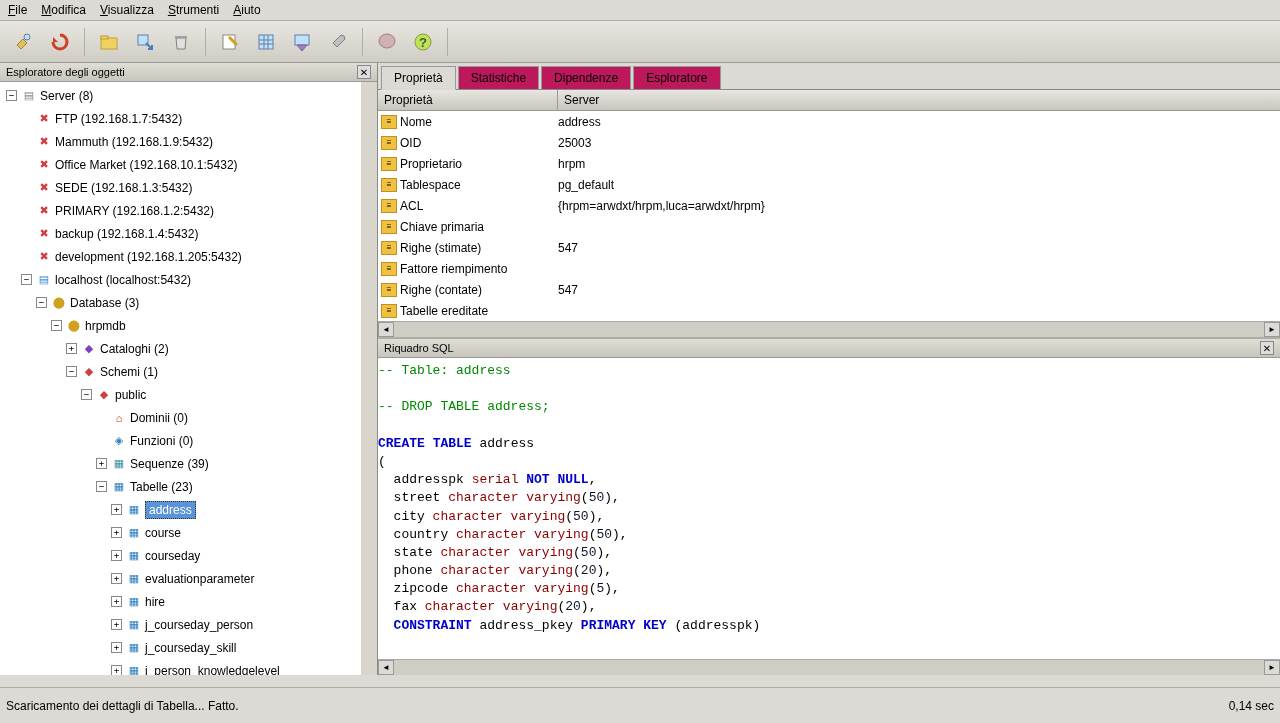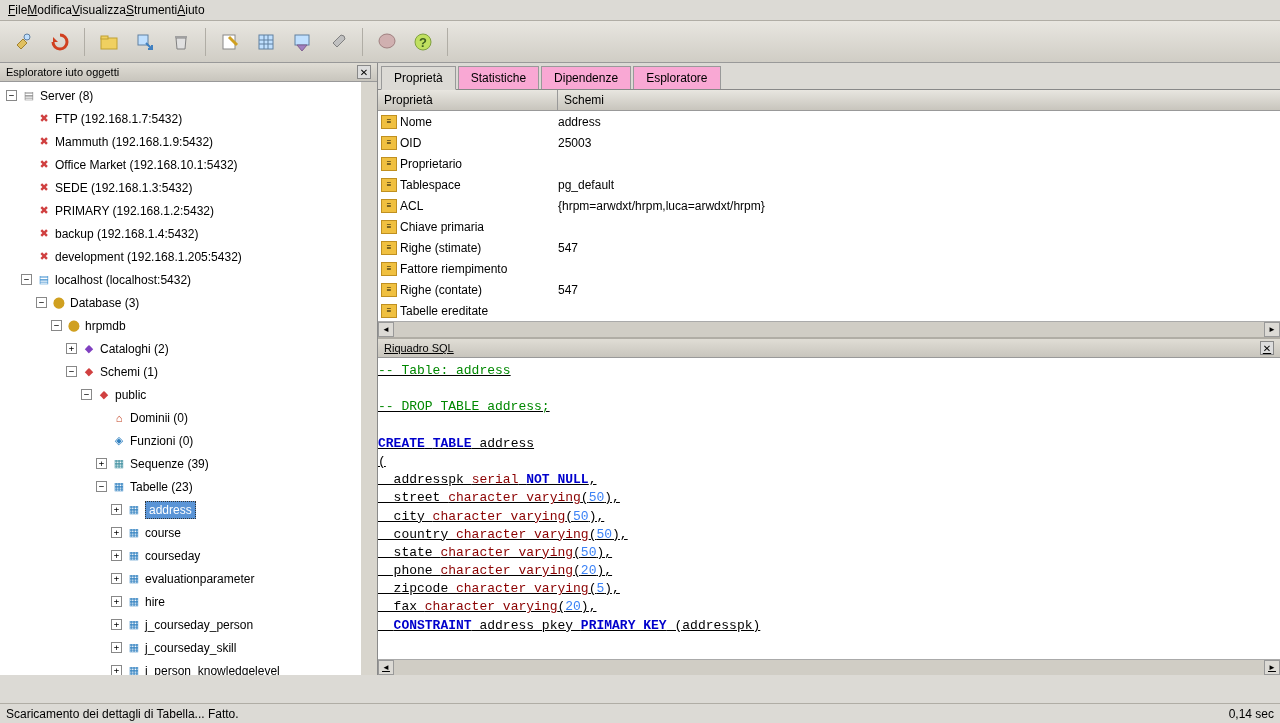--- a/index.html
+++ b/index.html
@@ -1,55 +1,55 @@
 <!DOCTYPE html>
 <html><head>
 <meta charset="utf-8">
 <style>
 * { box-sizing: border-box; margin: 0; padding: 0; }
 body { font-family: "Segoe UI", Tahoma, sans-serif; font-size: 12px; background: #dcdad5; width: 1280px; height: 723px; overflow: hidden; position: relative; }
-.menubar { background: #dcdad5; padding: 3px 8px; display: flex; border-bottom: 1px solid #b0ada5; }
+.menubar { background: #dcdad5; padding: 3px 8px; display: flex; gap: 14px; border-bottom: 1px solid #b0ada5; }
 .menu-item { cursor: default; }
 .menu-item u { text-decoration: underline; }
 .toolbar { background: linear-gradient(#e8e6e0, #d0cdc5); padding: 4px 8px; display: flex; gap: 4px; align-items: center; border-bottom: 1px solid #999; height: 42px; }
 .tb-btn { width: 32px; height: 32px; display: flex; align-items: center; justify-content: center; border-radius: 3px; }
 .tb-sep { width: 1px; height: 28px; background: #b0ada5; margin: 0 4px; }
 .main-area { display: flex; height: 612px; }
 .left-panel { width: 378px; display: flex; flex-direction: column; border-right: 1px solid #8a8a8a; }
 .panel-title { background: linear-gradient(#e0ddd5, #c8c5bd); padding: 2px 6px; border-bottom: 1px solid #999; display: flex; justify-content: space-between; align-items: center; font-size: 11px; }
 .close-x { width: 14px; height: 14px; border: 1px solid #888; background: #ddd; display: flex; align-items: center; justify-content: center; font-size: 10px; cursor: default; }
 .tree-container { flex: 1; background: #fff; overflow-y: auto; overflow-x: hidden; padding: 2px; }
 .tree-node { display: flex; align-items: center; height: 23px; white-space: nowrap; }
 .tree-toggle { width: 11px; height: 11px; border: 1px solid #888; background: #fff; display: inline-flex; align-items: center; justify-content: center; font-size: 9px; line-height: 1; margin-right: 4px; cursor: default; font-family: monospace; }
 .tree-icon { width: 16px; height: 16px; display: inline-flex; align-items: center; justify-content: center; margin-right: 3px; font-size: 11px; }
 .tree-label { cursor: default; }
 .tree-label.selected { background: #5a94d6; color: #fff; padding: 1px 3px; border: 1px dotted #333; }
 .right-panel { flex: 1; display: flex; flex-direction: column; }
 .tabs { display: flex; background: #dcdad5; padding: 3px 3px 0 3px; border-bottom: 1px solid #888; }
-.tab { padding: 4px 12px; background: #f9a8d4; border: 1px solid #999; border-bottom: none; margin-right: 2px; cursor: default; font-size: 12px; }
+.tab { padding: 4px 12px; background: #be185d; border: 1px solid #999; border-bottom: none; margin-right: 2px; cursor: default; font-size: 12px; }
 .tab.active { background: #dcdad5; border-bottom: 1px solid #dcdad5; margin-bottom: -1px; }
 .props-area { flex: 0 0 268px; display: flex; flex-direction: column; background: #dcdad5; }
 .props-header { display: flex; background: linear-gradient(#e8e6e0, #c8c5bd); border-bottom: 1px solid #999; }
 .ph-col1 { width: 180px; padding: 3px 6px; border-right: 1px solid #999; }
 .ph-col2 { flex: 1; padding: 3px 6px; }
 .props-body { flex: 1; background: #fff; overflow-y: auto; }
 .prop-row { display: flex; align-items: center; height: 21px; }
 .prop-icon { width: 16px; height: 14px; margin: 0 3px; background: #f0c040; border: 1px solid #c09020; display: inline-flex; align-items: center; justify-content: center; font-size: 8px; }
 .prop-name { width: 158px; }
 .prop-value { flex: 1; }
 .hscroll { height: 16px; background: #d8d5cd; border-top: 1px solid #aaa; display: flex; }
 .hscroll-track { flex: 1; background: #d0cdc5; position: relative; }
 .hscroll-btn { width: 16px; background: #dcdad5; border: 1px solid #999; display: flex; align-items: center; justify-content: center; font-size: 8px; }
-.sql-panel { flex: 1; display: flex; flex-direction: column; border-top: 2px solid #b0ada5; text-decoration: underline; }
+.sql-panel { flex: 1; display: flex; flex-direction: column; border-top: 2px solid #b0ada5; }
 .sql-body { flex: 1; background: #fff; padding: 4px 0; font-family: "Courier New", monospace; font-size: 13px; overflow: auto; white-space: pre; line-height: 1.4; }
 .sql-comment { color: #008800; }
 .sql-keyword { color: #0000cc; font-weight: bold; }
 .sql-type { color: #8b0000; }
-.sql-num { color: #3b82f6; }
-.statusbar { position: absolute; bottom: 0; left: 0; right: 0; height: 20px; background: #dcdad5; border-top: 1px solid #b0ada5; display: flex; align-items: center; padding: 0 6px; justify-content: space-between; font-size: 12px; }
+.sql-num { color: #0f172a; }
+.statusbar { position: absolute; bottom: 0; left: 0; right: 0; height: 36px; background: #dcdad5; border-top: 1px solid #b0ada5; display: flex; align-items: center; padding: 0 6px; justify-content: space-between; font-size: 12px; }
 .icon-server { color: #888; }
 .icon-disconnected { color: #d04040; }
 .icon-connected { color: #4090d0; }
 .icon-db { color: #d0a020; }
 .icon-schema { color: #8040c0; }
 .icon-schema-pub { color: #d04040; }
 .icon-domain { color: #c04020; }
 .icon-func { color: #3080c0; }
 .icon-seq { color: #4090a0; }
 .icon-table { color: #3080c0; }
@@ -136,21 +136,21 @@
         <circle cx="11" cy="11" r="8" fill="#c0e060" stroke="#80a040"></circle>
         <text x="11" y="16" text-anchor="middle" font-size="13" font-weight="bold" fill="#406020">?</text>
       </svg>
     </div>
   <div class="tb-sep"></div>
 </div>
 
 <div class="main-area">
   <div class="left-panel">
     <div class="panel-title">
-      <span>Esploratore iuto oggetti</span>
+      <span>Esploratore degli oggetti</span>
       <span class="close-x">✕</span>
     </div>
     <div style="display:flex; flex:1; overflow:hidden;">
     <div class="tree-container">
       <div class="tree-node" style="padding-left:4px;">
             <span class="tree-toggle">−</span>
             <span class="tree-icon icon-server">▤</span>
             <span class="tree-label">Server (8)</span>
           </div>
       <div class="tree-node" style="padding-left:34px;">
@@ -277,36 +277,37 @@
   <div class="right-panel">
     <div class="props-area">
       <div class="tabs">
         <div class="tab active">Proprietà</div>
         <div class="tab">Statistiche</div>
         <div class="tab">Dipendenze</div>
         <div class="tab">Esploratore</div>
       </div>
       <div class="props-header">
         <div class="ph-col1">Proprietà</div>
-        <div class="ph-col2">Schemi</div>
+        <div class="ph-col2">Server</div>
       </div>
       <div class="props-body" id="props-body">
           <div class="prop-row">
             <span class="prop-icon">≡</span>
             <span class="prop-name">Nome</span>
             <span class="prop-value">address</span>
           </div>
           <div class="prop-row">
             <span class="prop-icon">≡</span>
             <span class="prop-name">OID</span>
             <span class="prop-value">25003</span>
           </div>
           <div class="prop-row">
             <span class="prop-icon">≡</span>
             <span class="prop-name">Proprietario</span>
+            <span class="prop-value">hrpm</span>
           </div>
           <div class="prop-row">
             <span class="prop-icon">≡</span>
             <span class="prop-name">Tablespace</span>
             <span class="prop-value">pg_default</span>
           </div>
           <div class="prop-row">
             <span class="prop-icon">≡</span>
             <span class="prop-name">ACL</span>
             <span class="prop-value">{hrpm=arwdxt/hrpm,luca=arwdxt/hrpm}</span>

